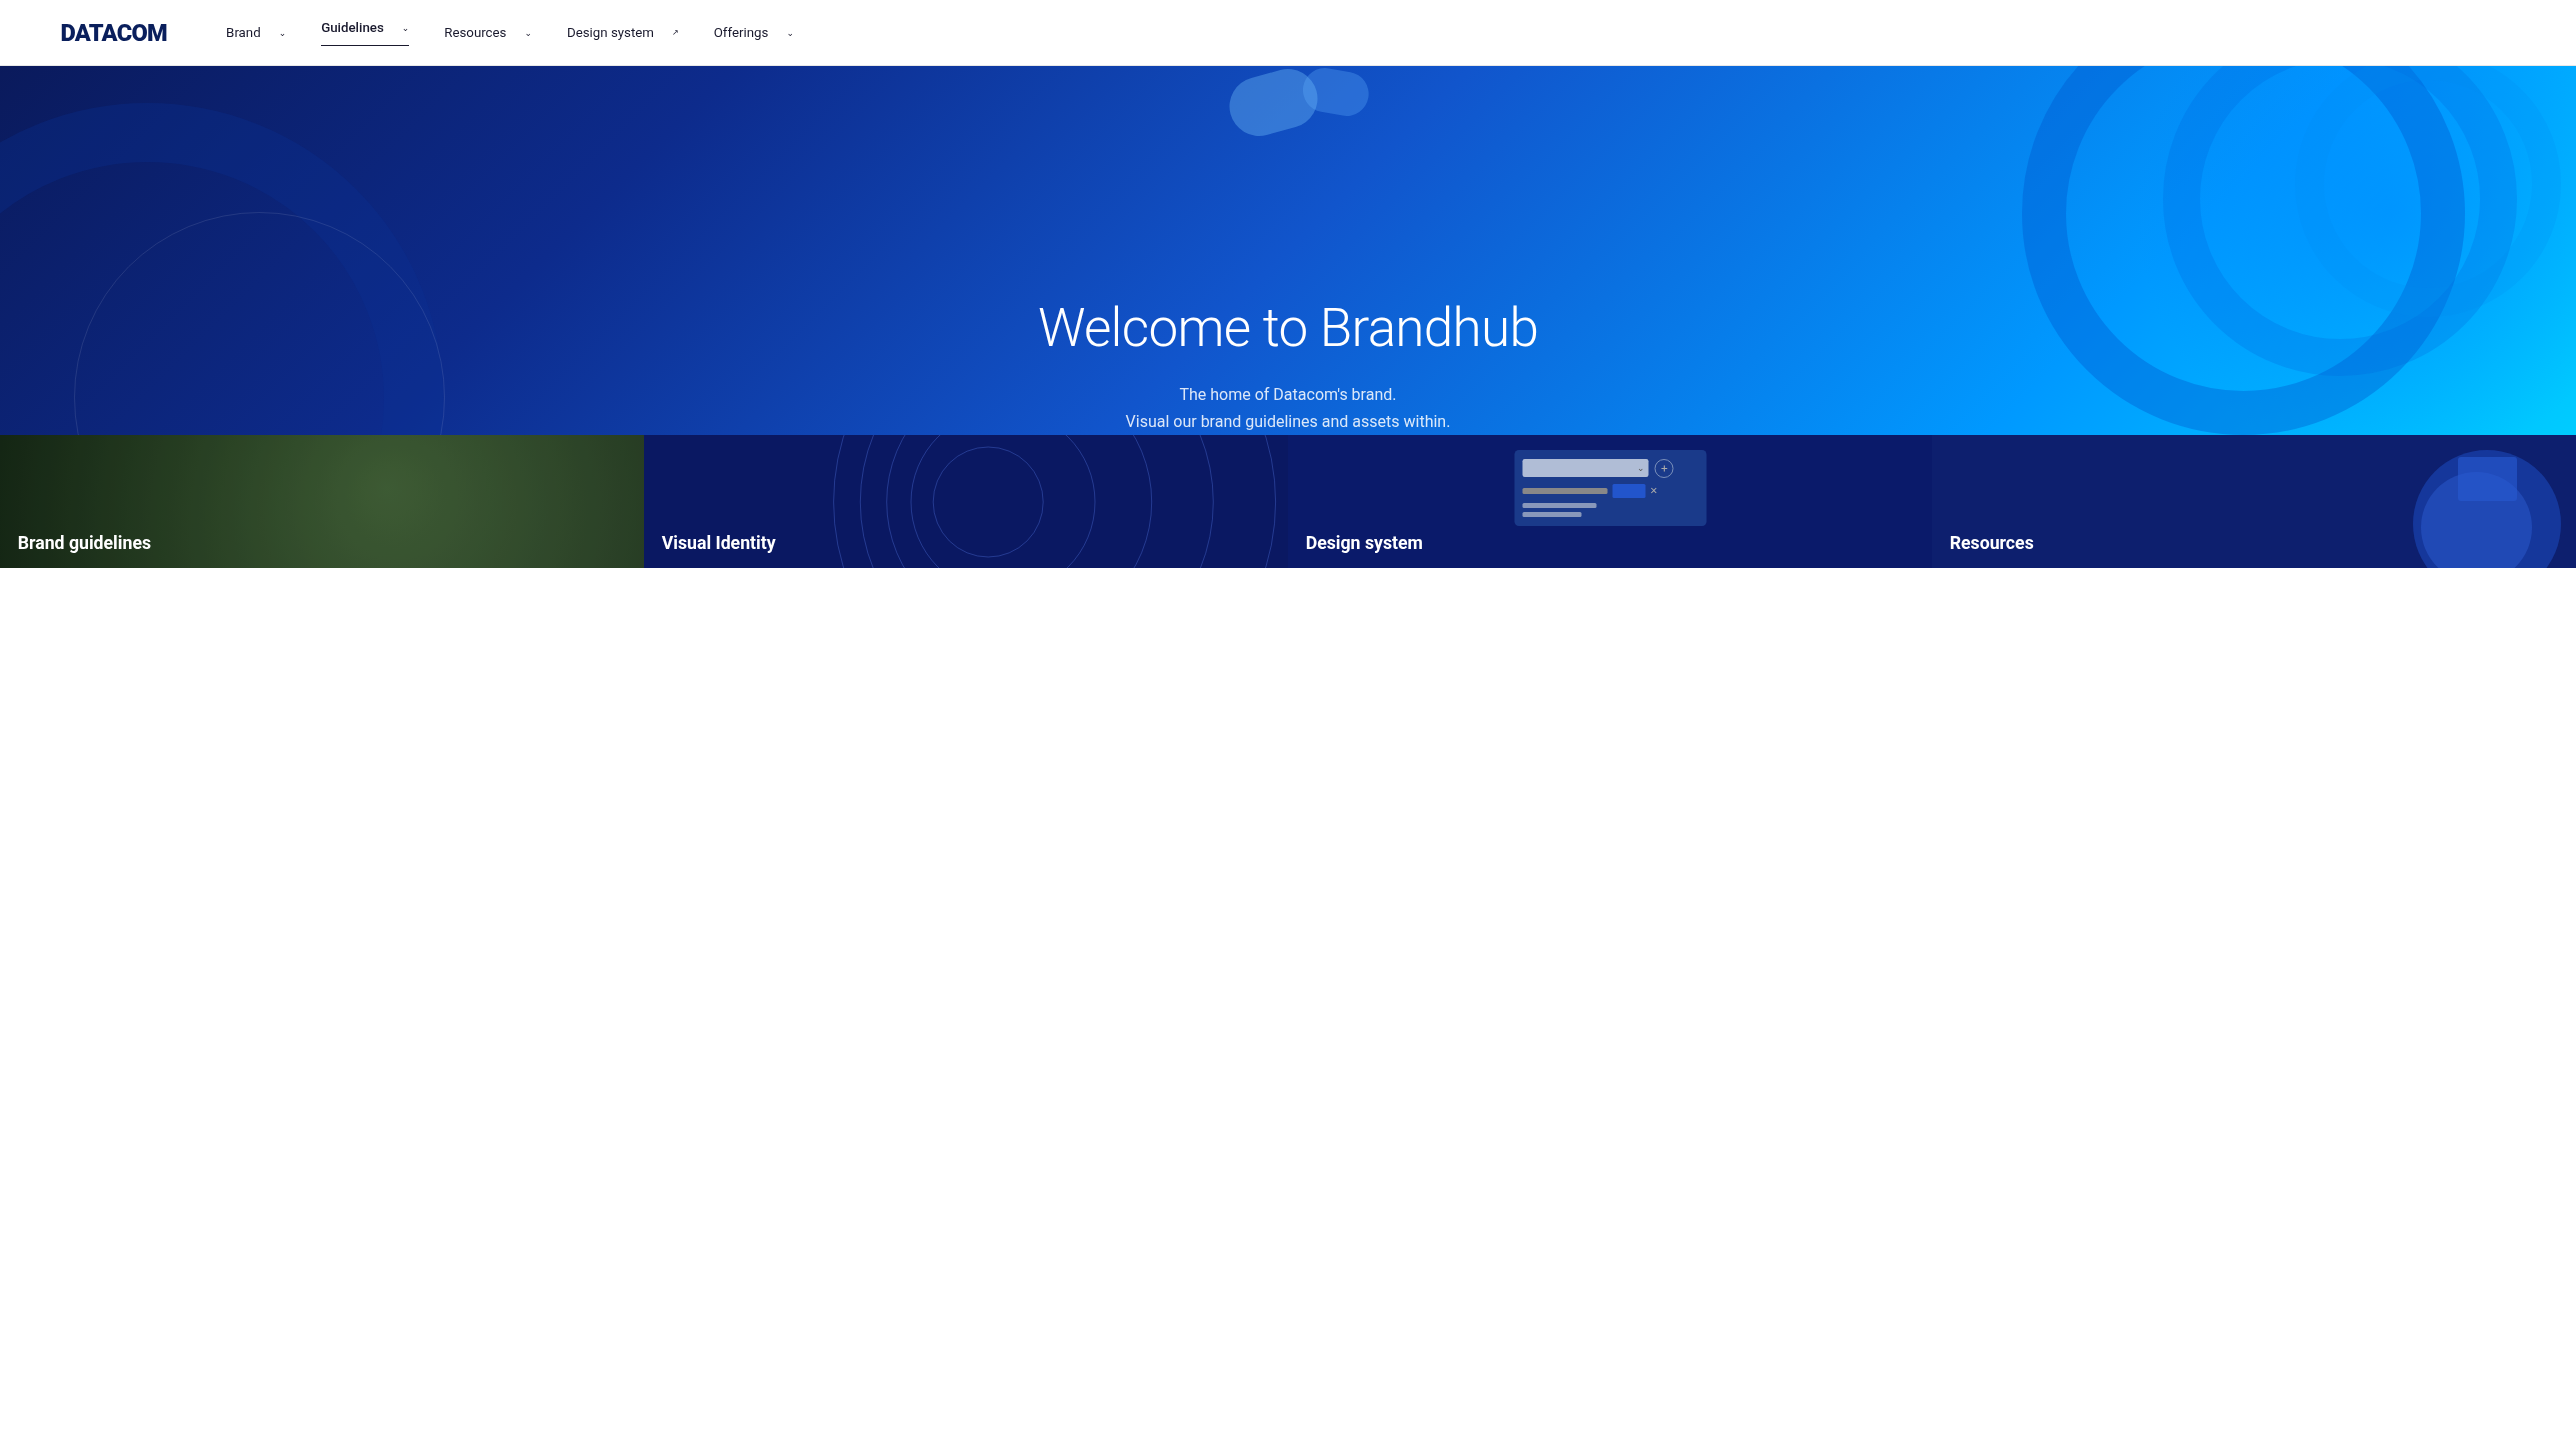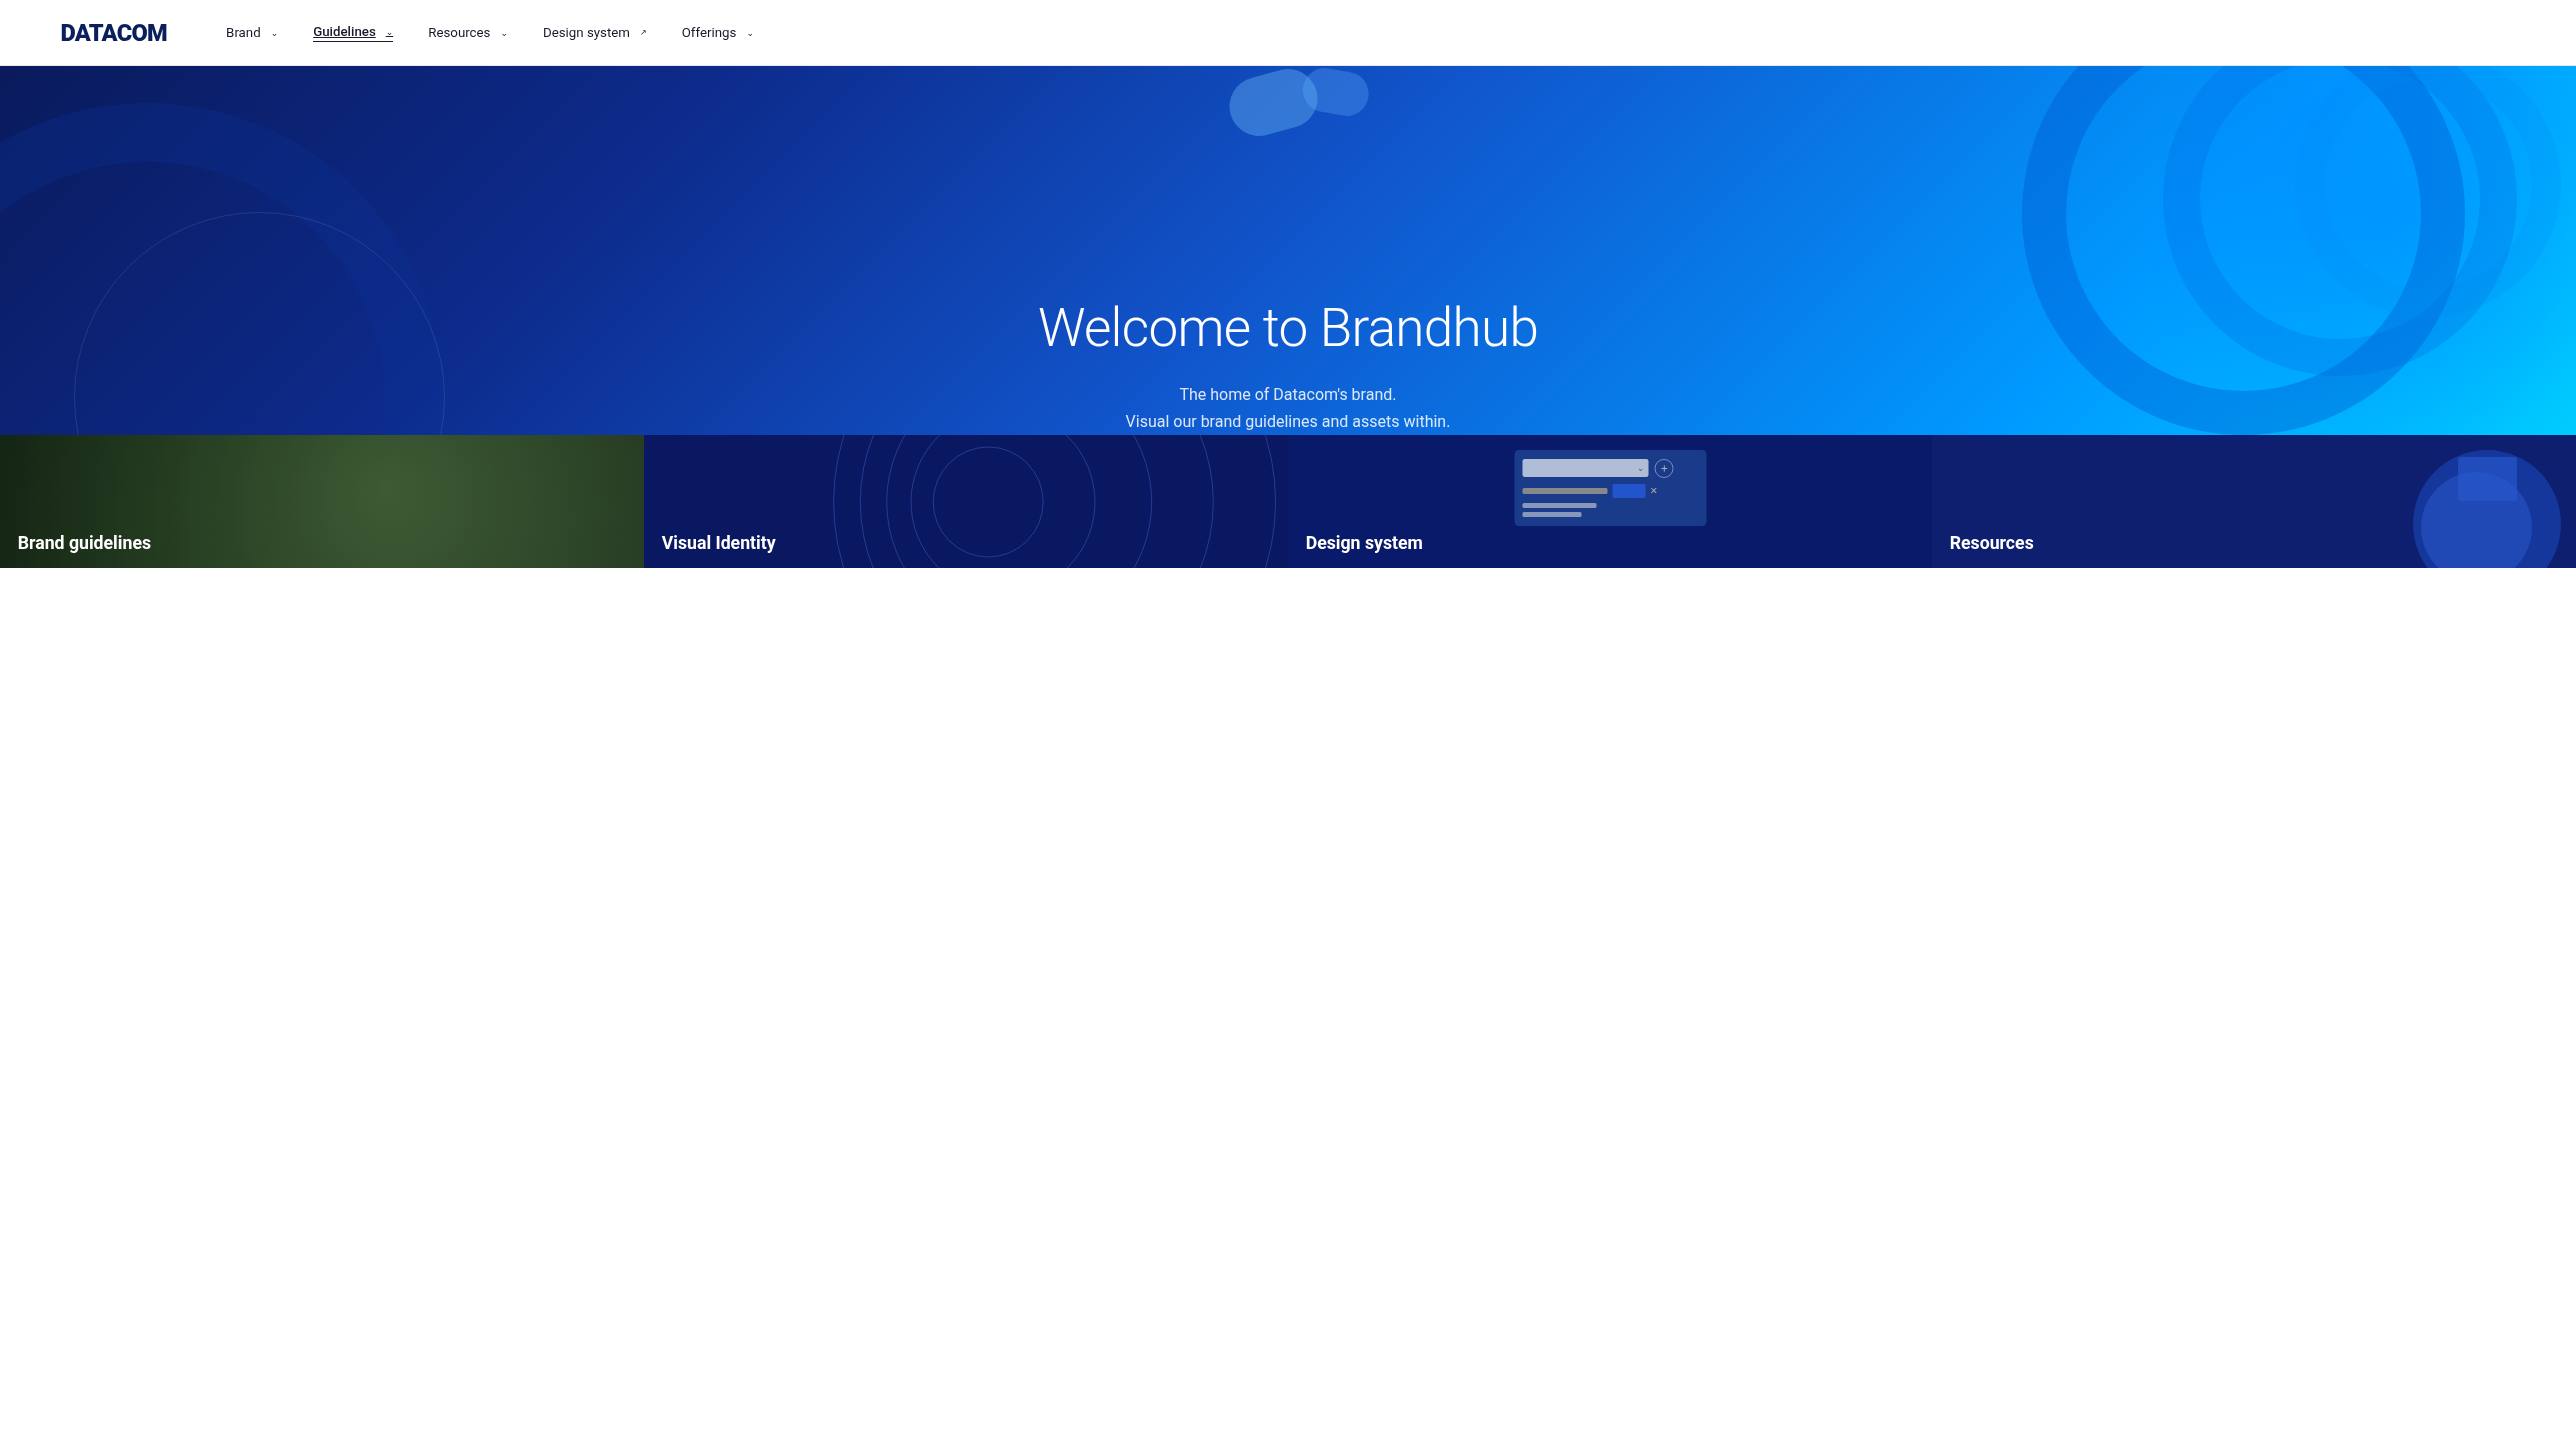--- a/index.html
+++ b/index.html
@@ -36,33 +36,32 @@
 
     nav {
       display: flex;
       align-items: center;
       gap: 35px;
     }
 
     .nav-item {
       display: flex;
       align-items: center;
-      gap: 10px;
+      gap: 18px;
       font-size: 13.3px;
       color: #1a1a2e;
       cursor: pointer;
       text-decoration: none;
       white-space: nowrap;
     }
 
     .nav-item.active {
       border-bottom: 1.5px solid #1a1a2e;
-      padding-bottom: 2px;
+      padding-bottom: 10px;
       font-weight: 500;
-      text-decoration: underline;
     }
 
     .nav-item .chevron {
       font-size: 8.9px;
       margin-top: 1.5px;
     }
 
     .nav-item .external-icon {
       font-size: 10.3px;
       vertical-align: super;

